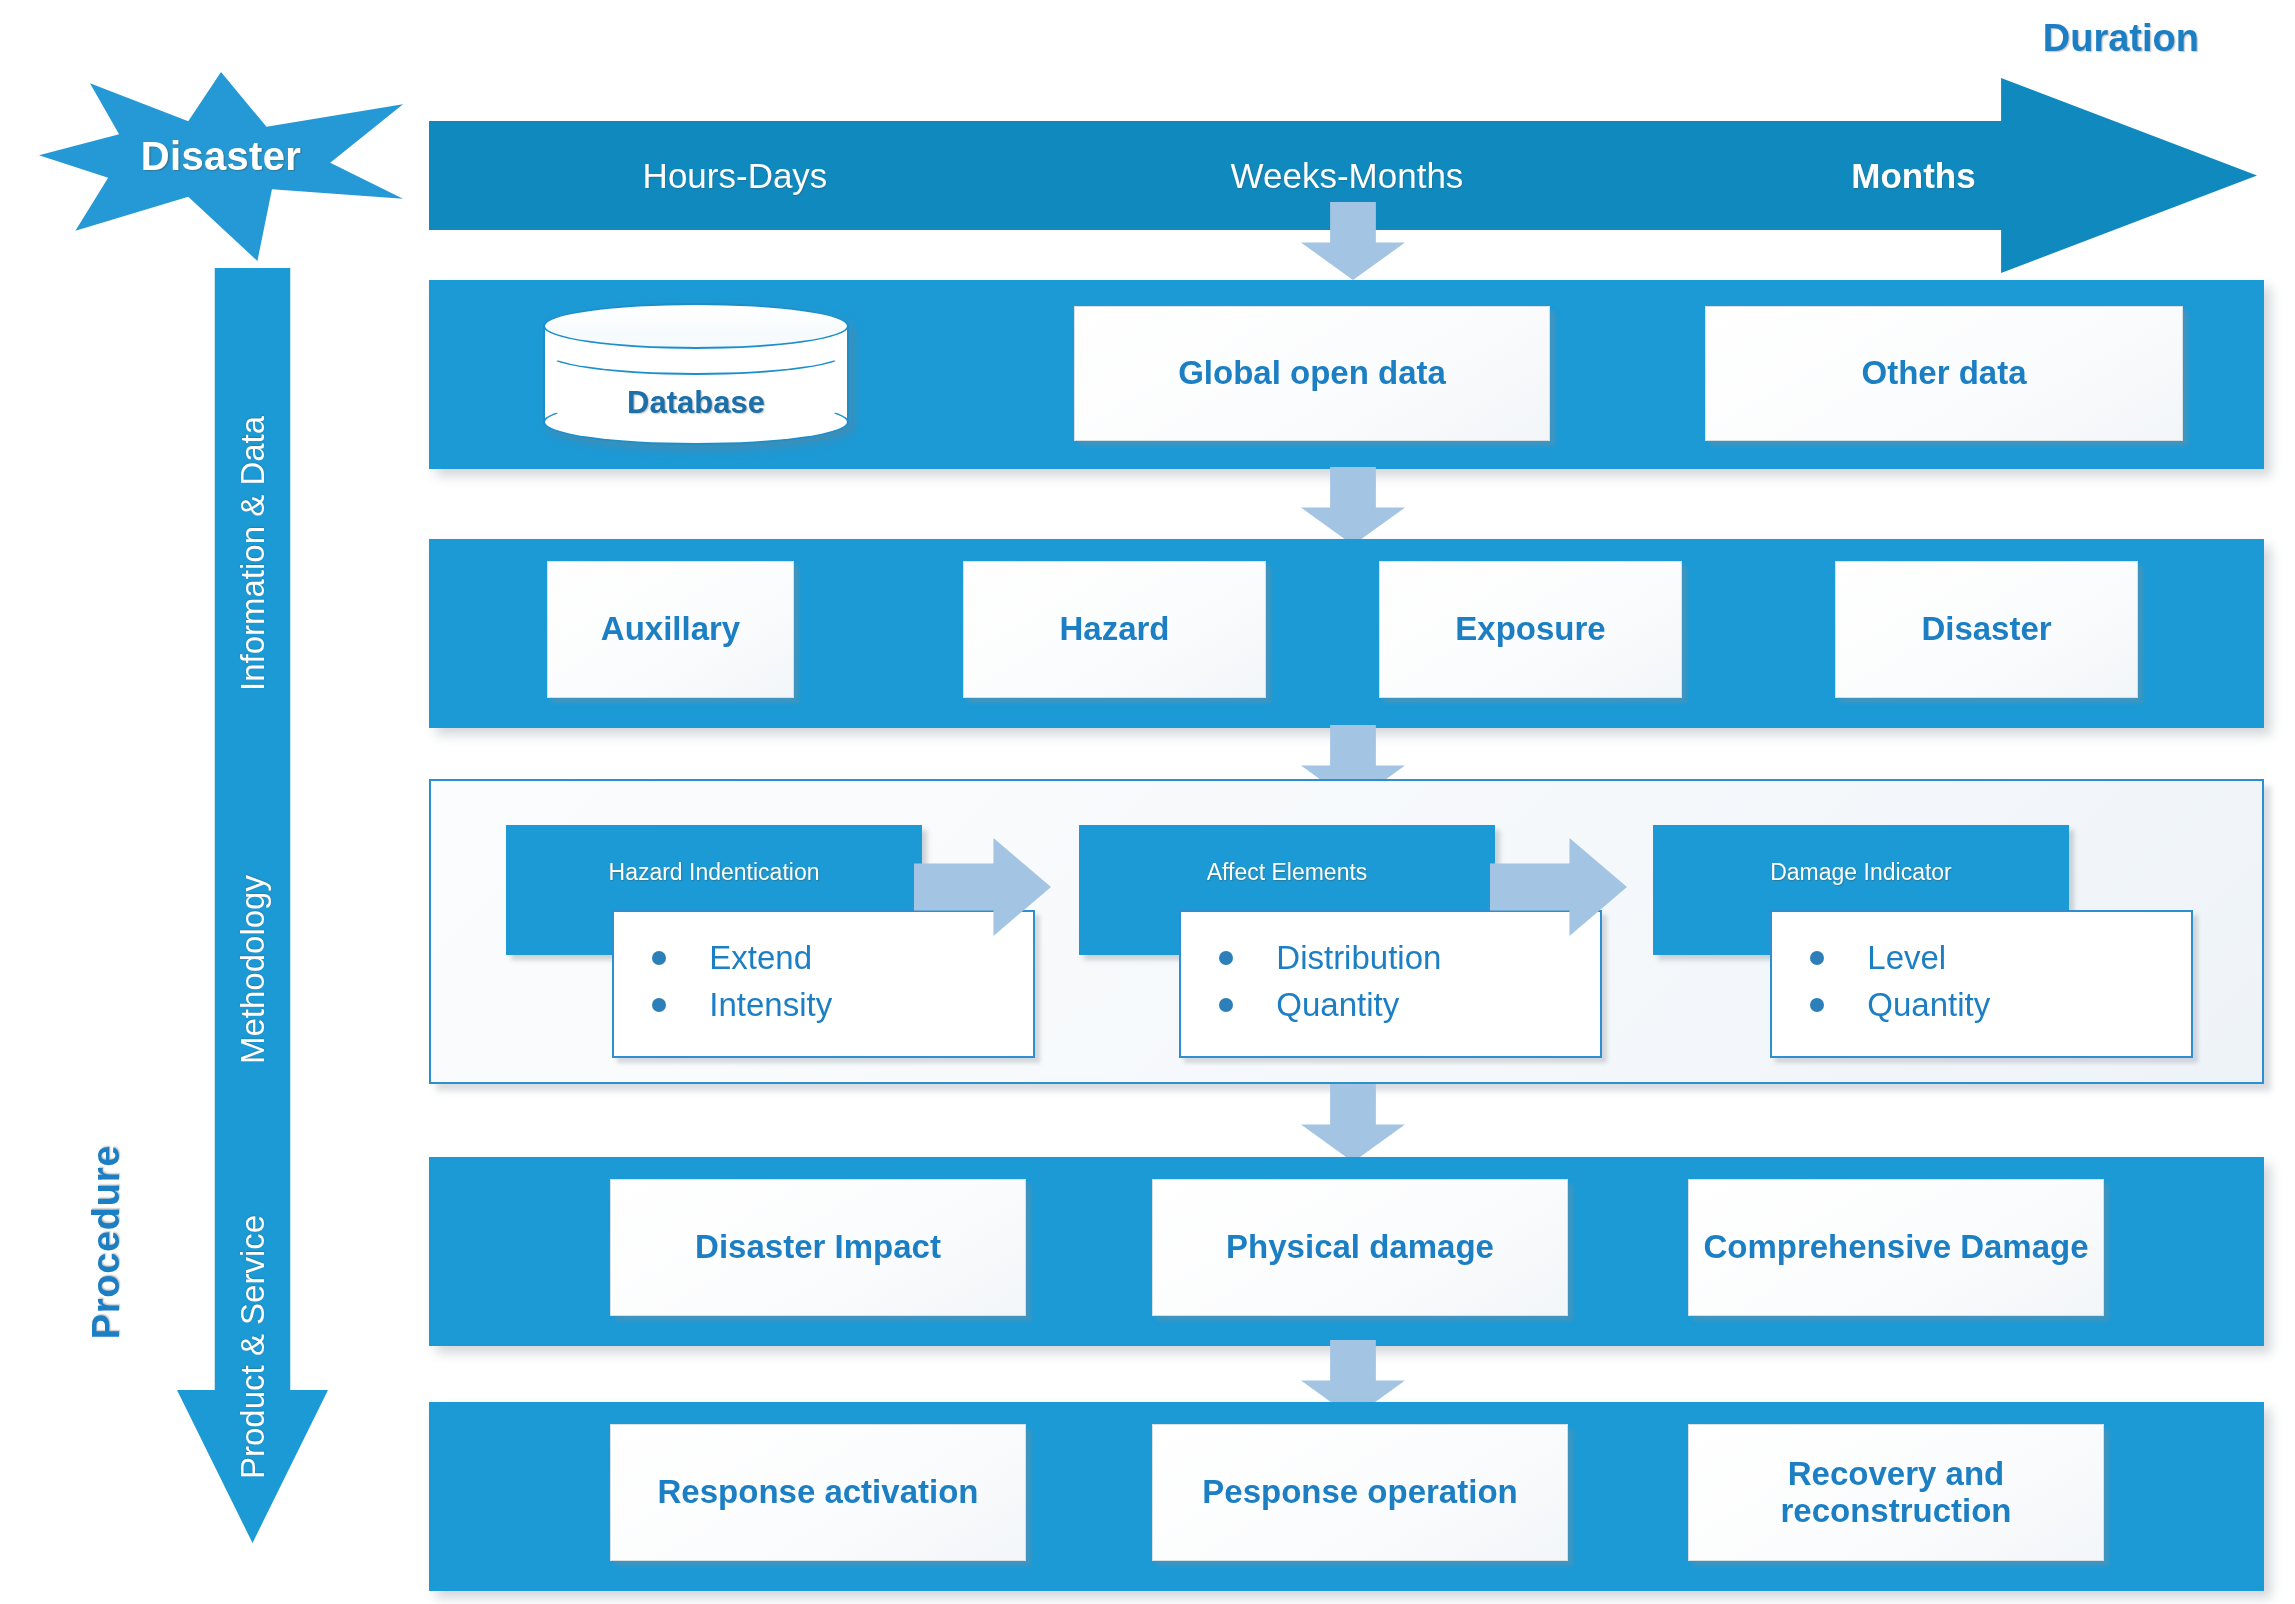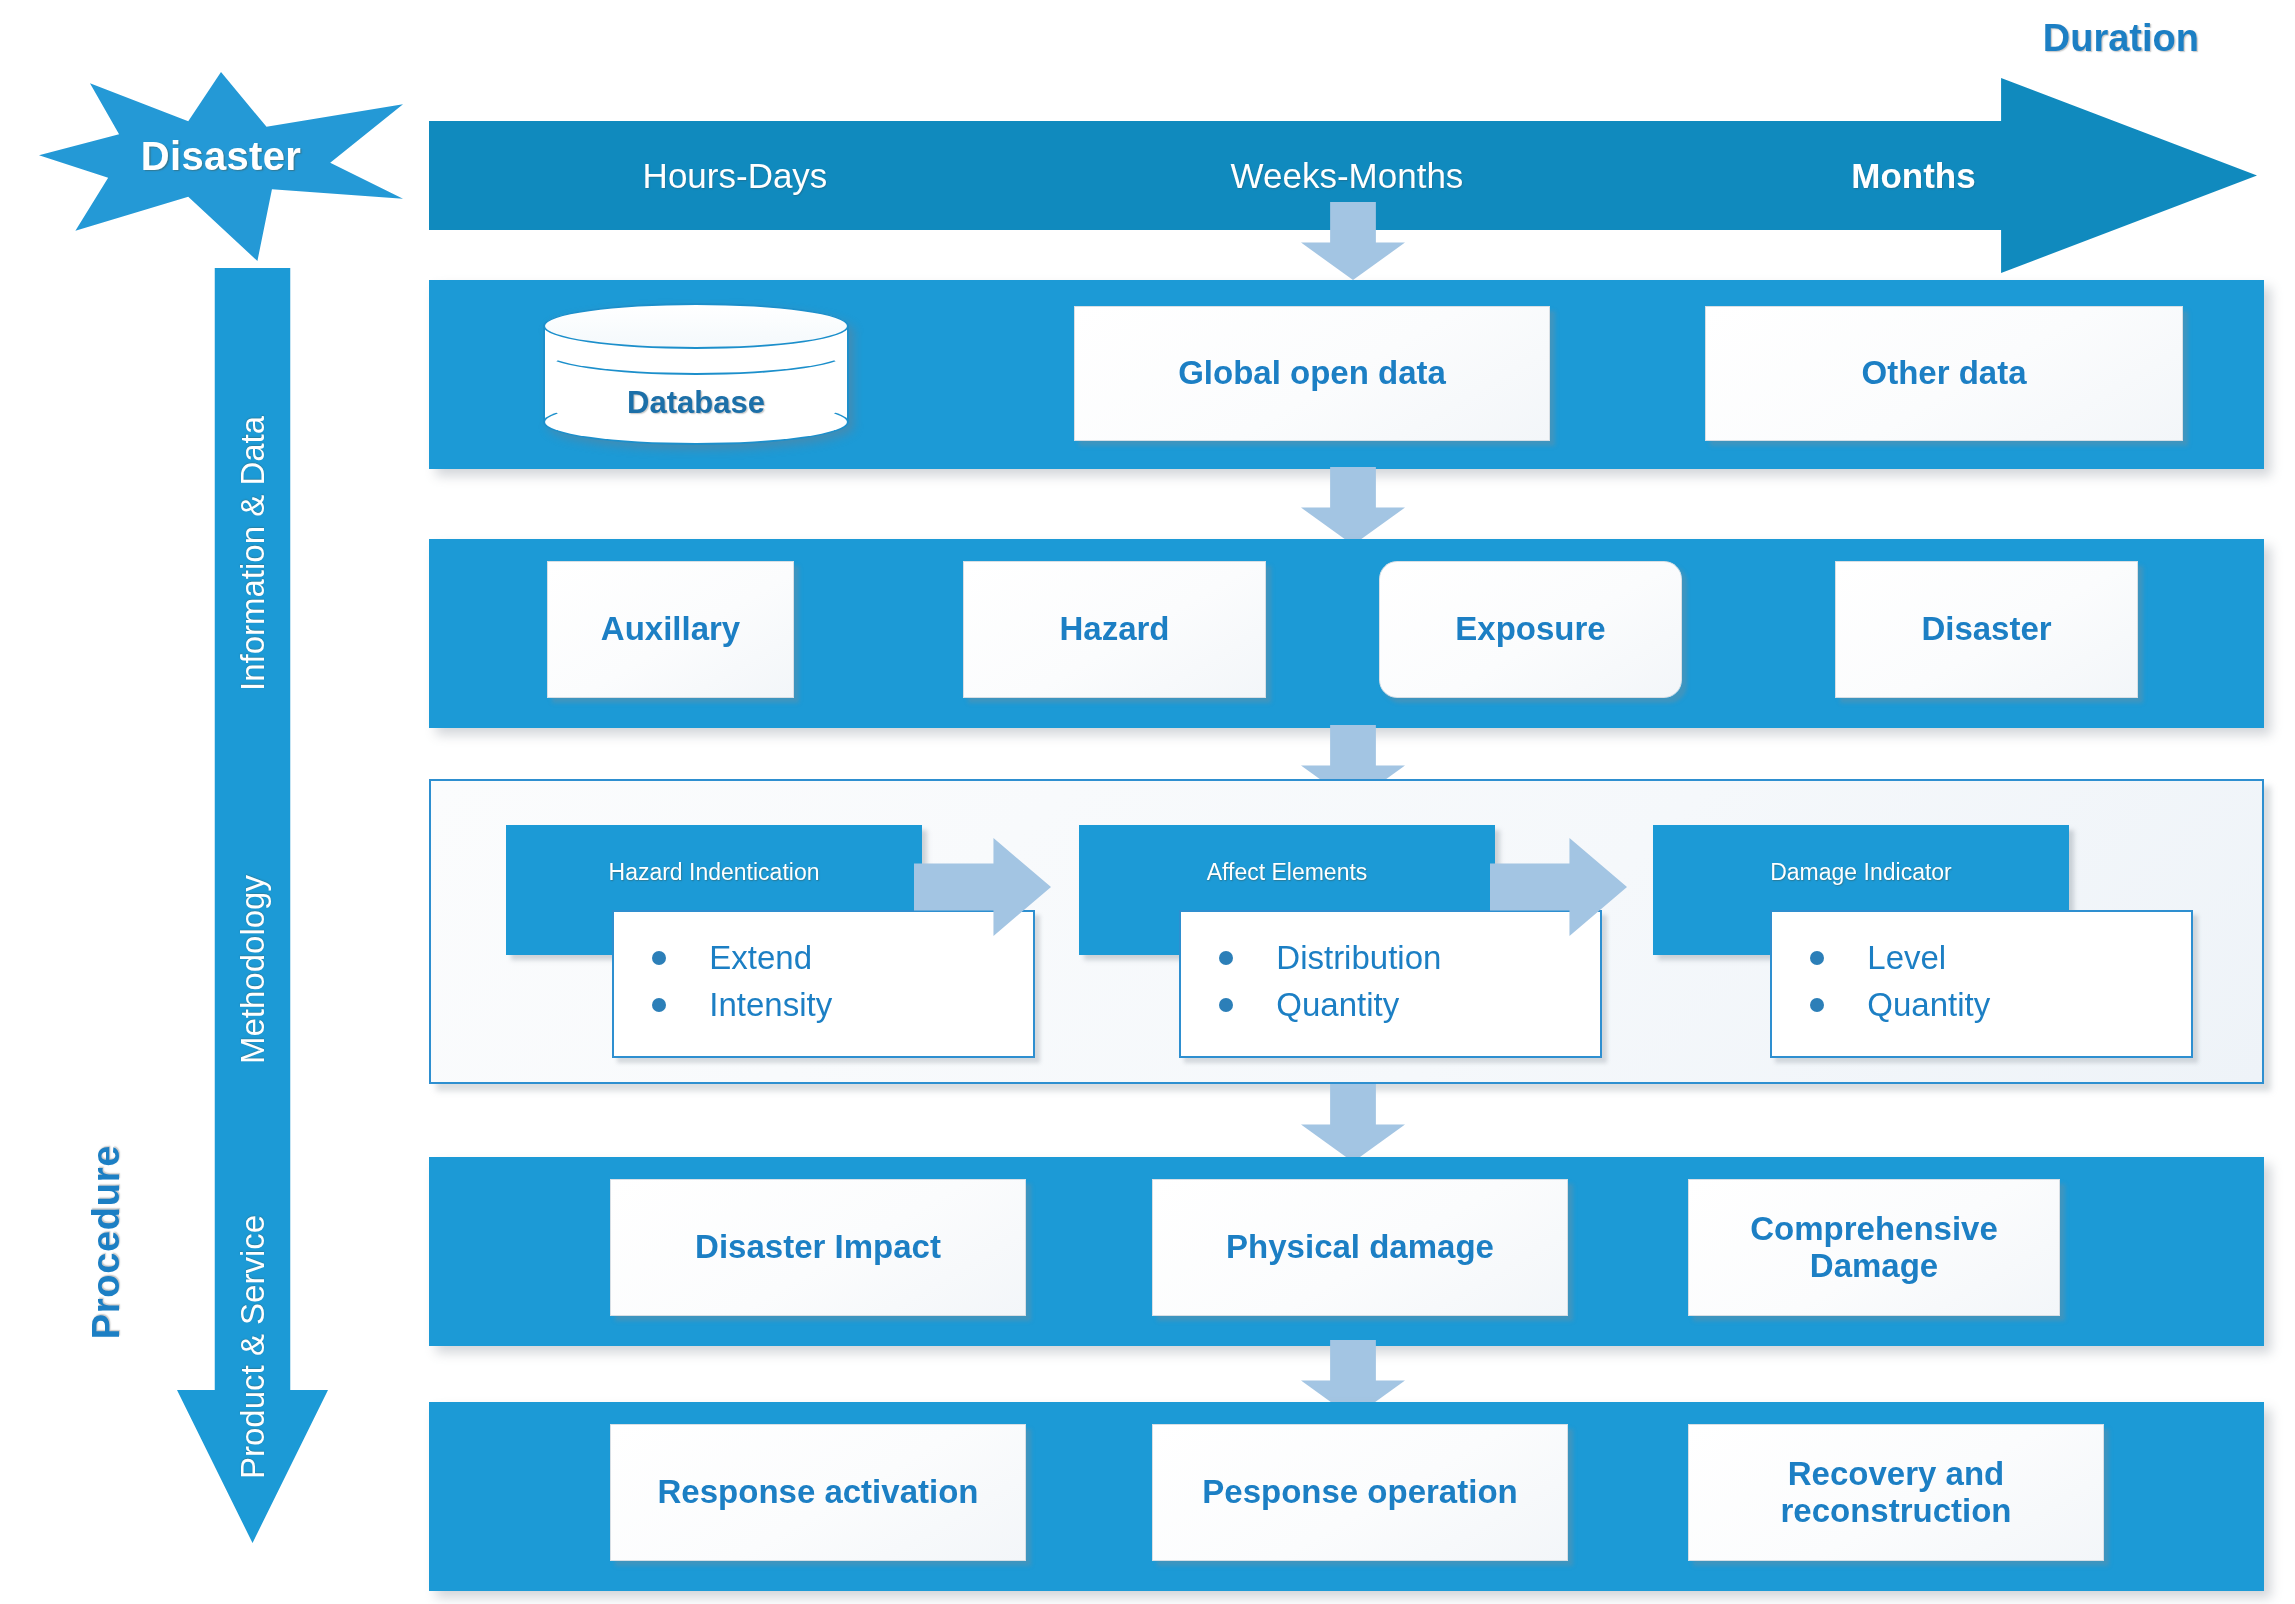--- a/index.html
+++ b/index.html
@@ -197,21 +197,21 @@
   </div>
   <div class="wbox" style="left:1074px; top:306px; width:476px; height:135px;">Global open data</div>
   <div class="wbox" style="left:1705px; top:306px; width:478px; height:135px;">Other data</div>
 
   <div class="down-arrow" style="left:1301px; top:202px;"></div>
   <div class="down-arrow" style="left:1301px; top:467px;"></div>
 
   <div class="row-band" style="top:539px; height:189px;"></div>
   <div class="wbox" style="left:547px;  top:561px; width:247px; height:137px;">Auxillary</div>
   <div class="wbox" style="left:963px; top:561px; width:303px; height:137px;">Hazard</div>
-  <div class="wbox" style="left:1379px; top:561px; width:303px; height:137px;border-radius:18px;">Exposure</div>
+  <div class="wbox" style="left:1379px; top:561px; width:303px; height:137px;">Exposure</div>
   <div class="wbox" style="left:1835px; top:561px; width:303px; height:137px;">Disaster</div>
 
   <div class="down-arrow" style="left:1301px; top:725px;"></div>
 
   <div class="method-box" style="top:779px; height:305px;"></div>
 
   <div class="m-head" style="left:506px;  top:825px; width:416px; height:130px;">Hazard Indentication</div>
   <div class="m-bullets" style="left:612px;  top:910px; width:423px; height:148px;">
     <ul>
       <li>
@@ -255,21 +255,21 @@
           <span>Quantity</span>
         </li>
     </ul>
   </div>
 
   <div class="down-arrow" style="left:1301px; top:1084px;"></div>
 
   <div class="row-band" style="top:1157px; height:189px;"></div>
   <div class="wbox" style="left:610px;  top:1179px; width:416px; height:137px;">Disaster Impact</div>
   <div class="wbox" style="left:1152px; top:1179px; width:416px; height:137px;">Physical damage</div>
-  <div class="wbox" style="left:1688px; top:1179px; width:372px; height:137px;">Comprehensive Damage</div>
+  <div class="wbox" style="left:1688px; top:1179px; width:416px; height:137px;">Comprehensive Damage</div>
 
   <div class="down-arrow" style="left:1301px; top:1340px;"></div>
 
   <div class="row-band" style="top:1402px; height:189px;"></div>
   <div class="wbox" style="left:1152px; top:1424px; width:416px; height:137px;">Pesponse operation</div>
   <div class="wbox" style="left:610px;  top:1424px; width:416px; height:137px;">Response activation</div>
   <div class="wbox" style="left:1688px; top:1424px; width:416px; height:137px;">Recovery and reconstruction</div>
 
 </div>
 

